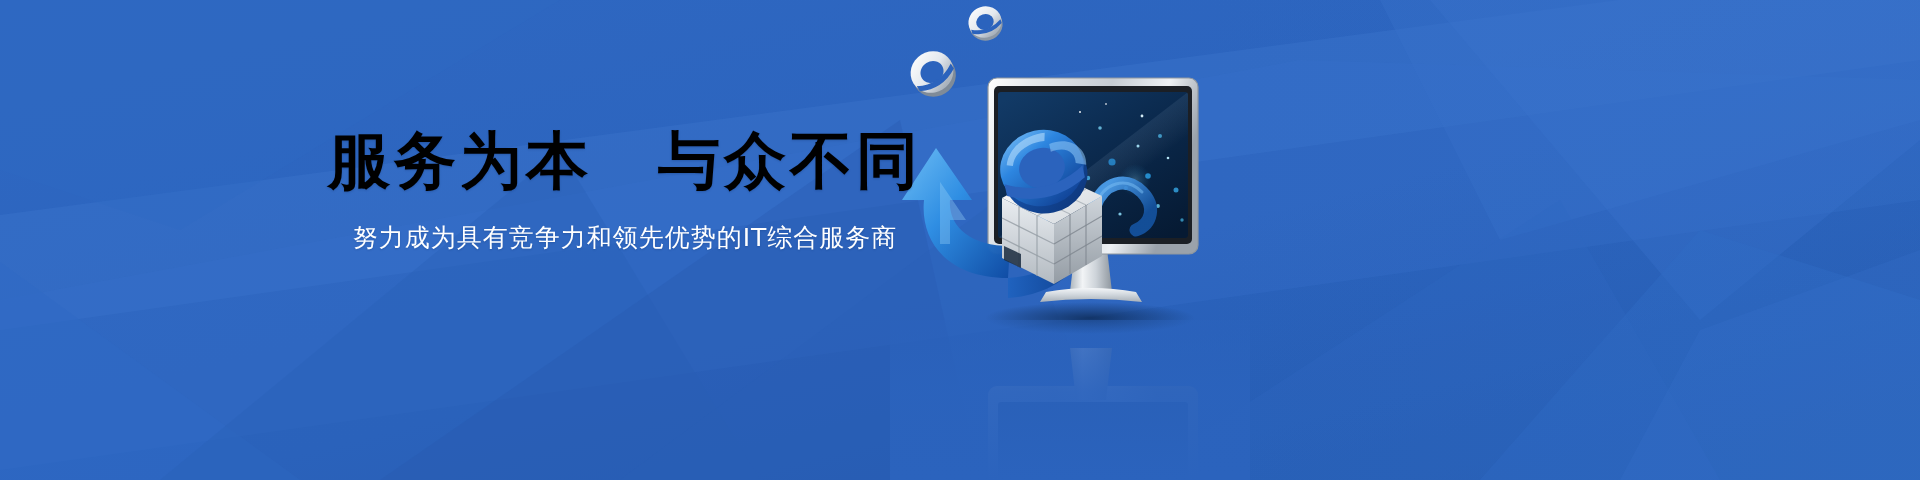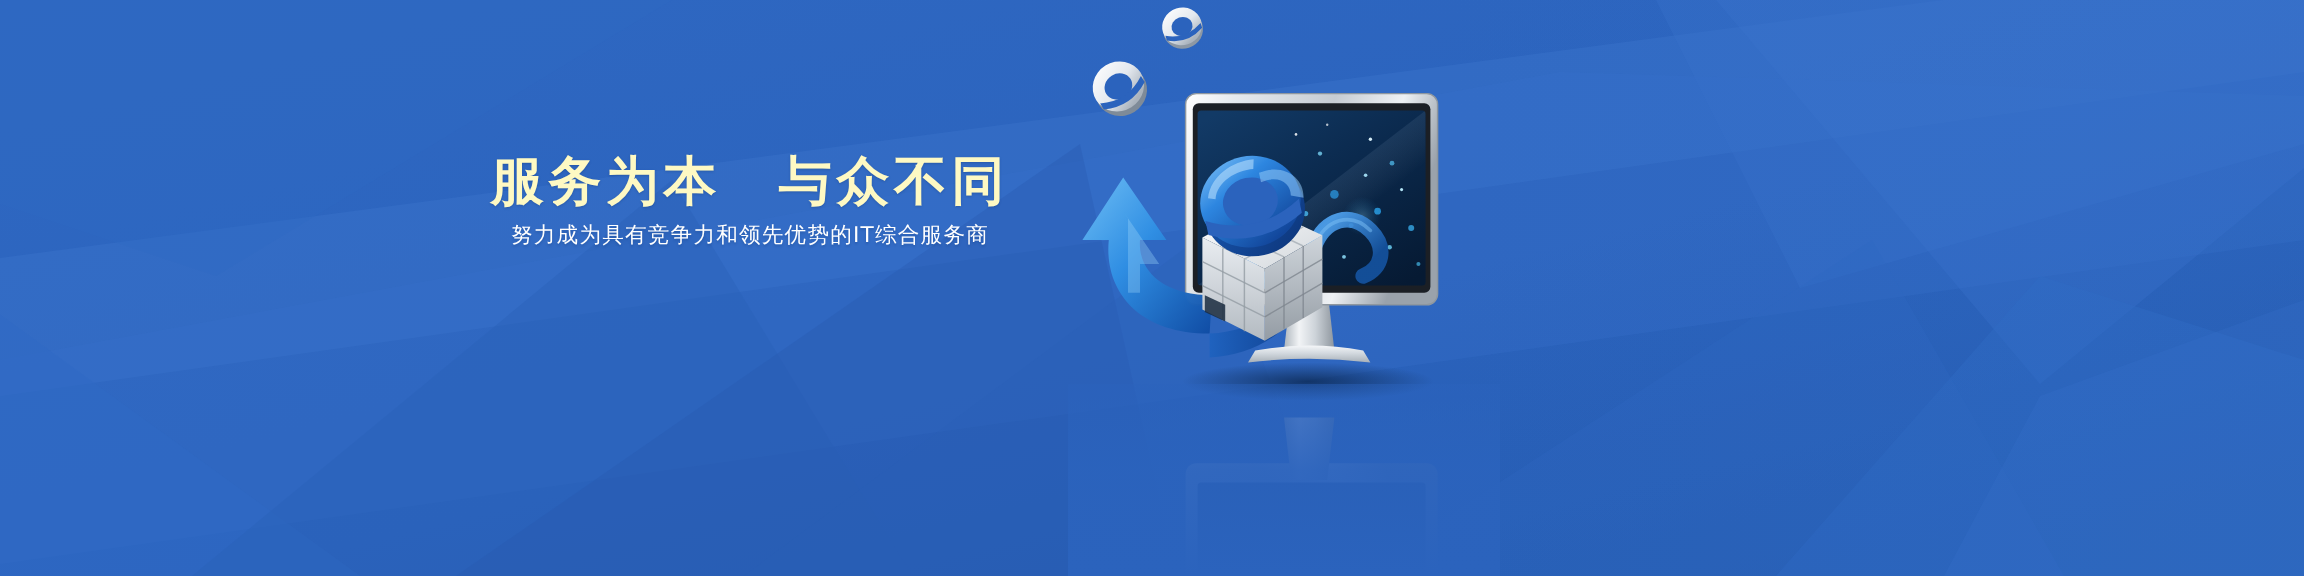--- a/index.html
+++ b/index.html
@@ -17,35 +17,35 @@
 
   
   #text-block{
     position:absolute;
     left:0;top:128px;
     width:1250px;
     text-align:center;
     z-index:40;
   }
   #headline{
-    color:#fef9c3;
-    font-size:44px;
+    color:#000000;
+    font-size:62px;
     font-weight:700;
     letter-spacing:4px;
     line-height:1.08;
     margin:0;
     white-space:pre;
     text-shadow:0 1px 2px rgba(10,40,90,.25);
   }
   #subtitle{
     color:#ffffff;
-    font-size:18px;
+    font-size:25px;
     font-weight:400;
     letter-spacing:1px;
-    margin:8px 0 0 0;
+    margin:26px 0 0 0;
     white-space:pre;
     text-shadow:0 1px 2px rgba(10,40,90,.22);
   }
 
   
   #hero{
     position:absolute;
     left:890px;top:0;
     width:360px;height:480px;
     z-index:30;

